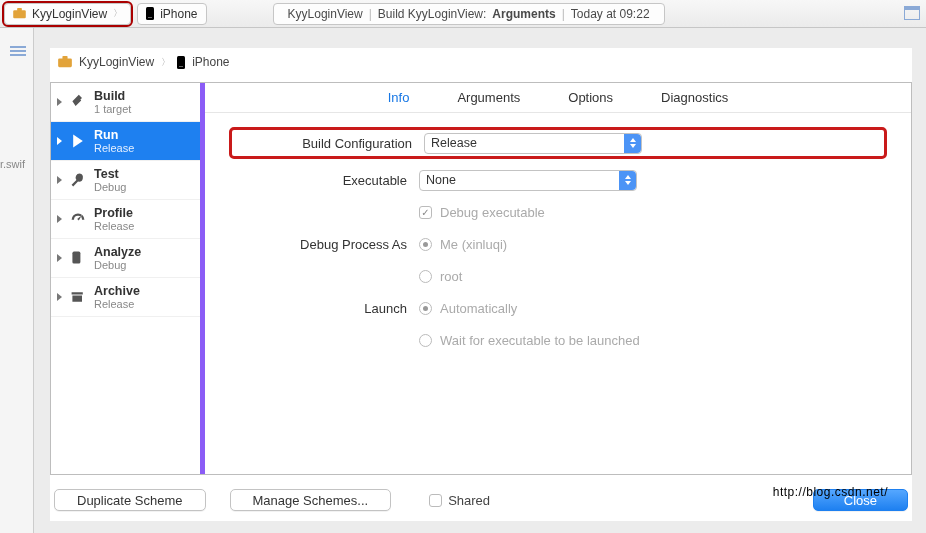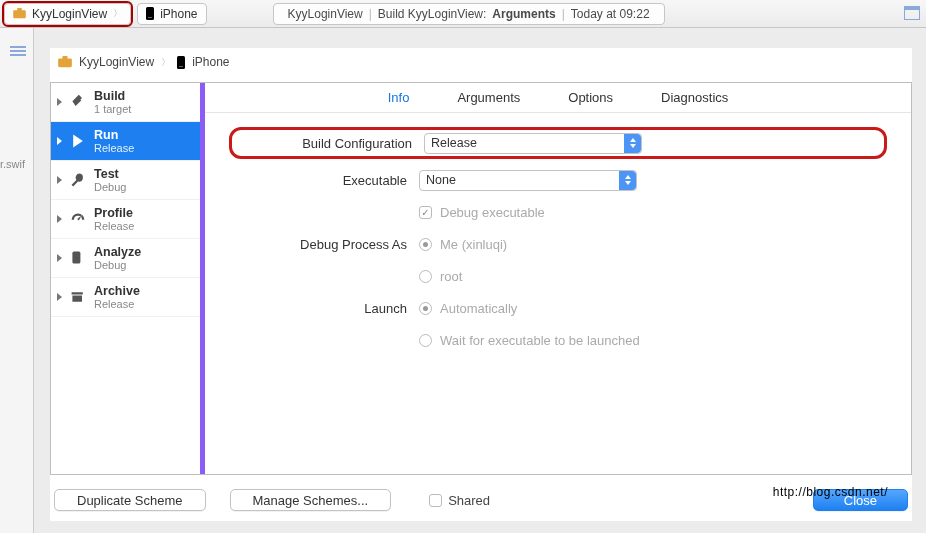--- a/index.html
+++ b/index.html
@@ -153,21 +153,21 @@
       display:flex; flex-direction:column; align-items:center; justify-content:center;
     }
     .select .stepper::before, .select .stepper::after {
       content:"";
       width:0;height:0;border-left:3px solid transparent;border-right:3px solid transparent;
     }
     .select .stepper::before { border-bottom:4px solid #fff; margin-bottom:2px; }
     .select .stepper::after { border-top:4px solid #fff; }
     .redbox {
       border: 3px solid #c91a1a;
-      border-radius: 12px;
+      border-radius: 5px;
       padding: 2px 4px 2px 2px;
     }
     .disabled { color: #aaa; align-items: center; }
     .chk { width:13px; height:13px; border:1px solid #bbb; border-radius:3px; display:inline-flex; align-items:center; justify-content:center; background:#fff; }
     .chk.checked::after { content:"✓"; font-size:10px; color:#888; }
     .radio { width:13px; height:13px; border:1px solid #bbb; border-radius:50%; display:inline-block; position:relative; background:#fff; }
     .radio.on::after { content:""; position:absolute; left:3px; top:3px; width:5px; height:5px; border-radius:50%; background:#999; }
     .footer {
       position: absolute;
       left: 0; right: 0; bottom: 0;

